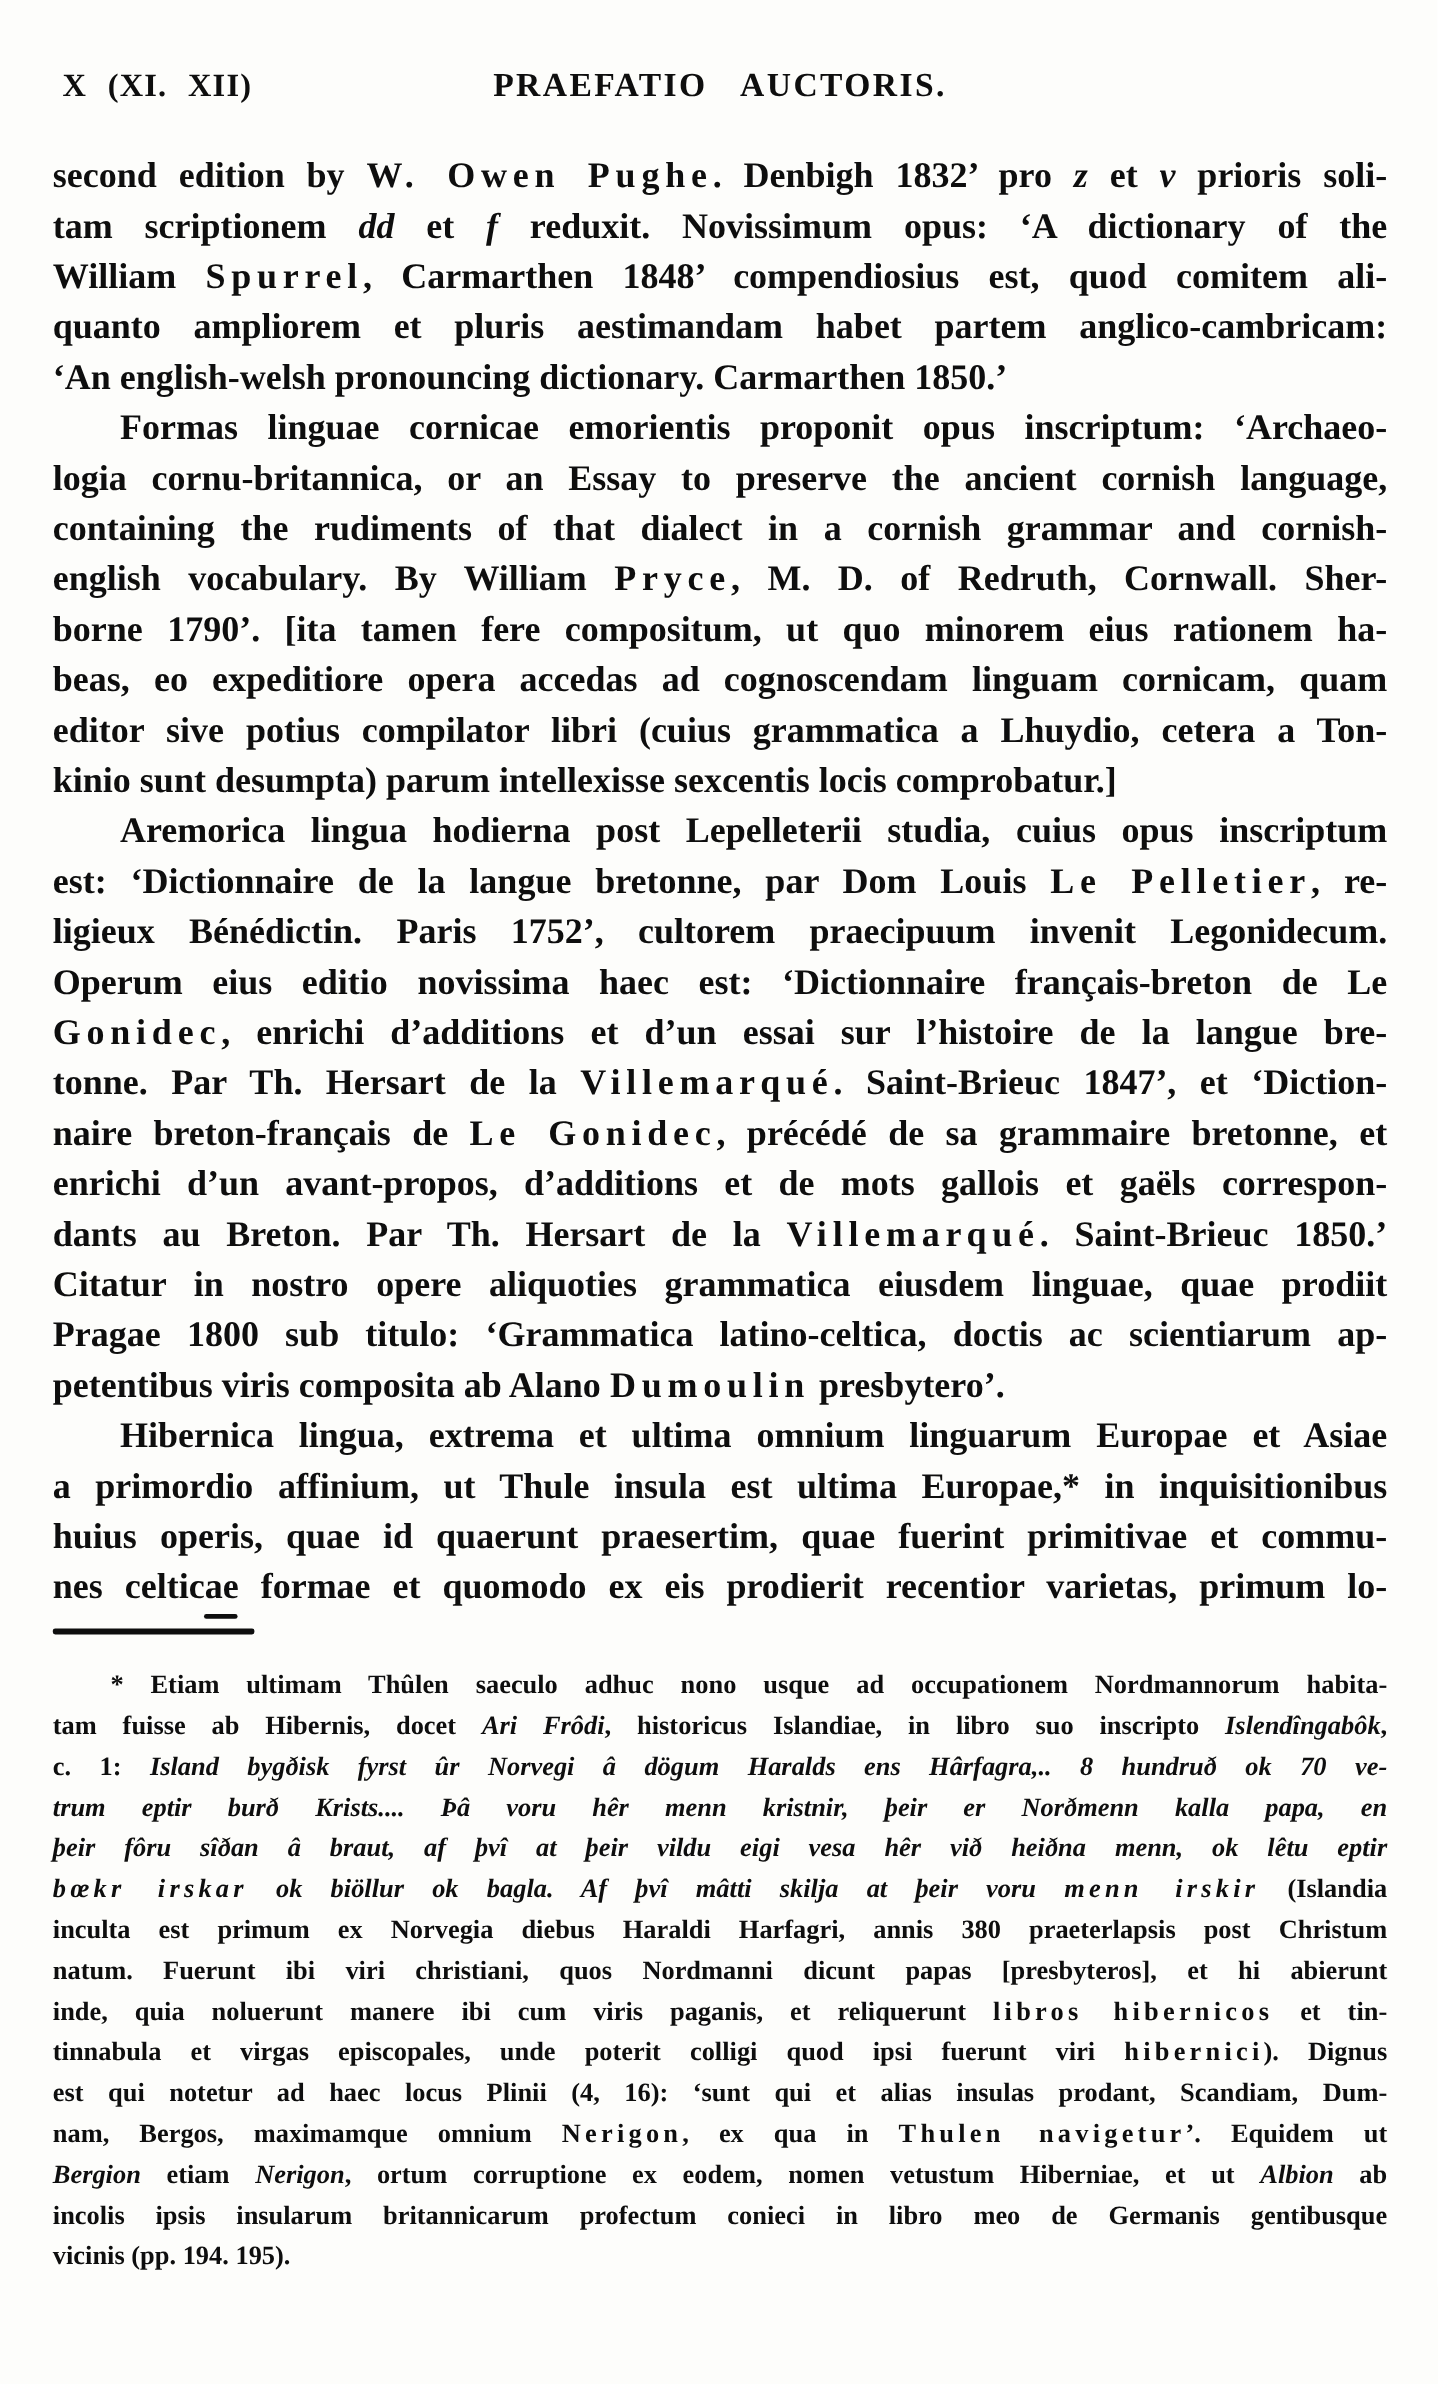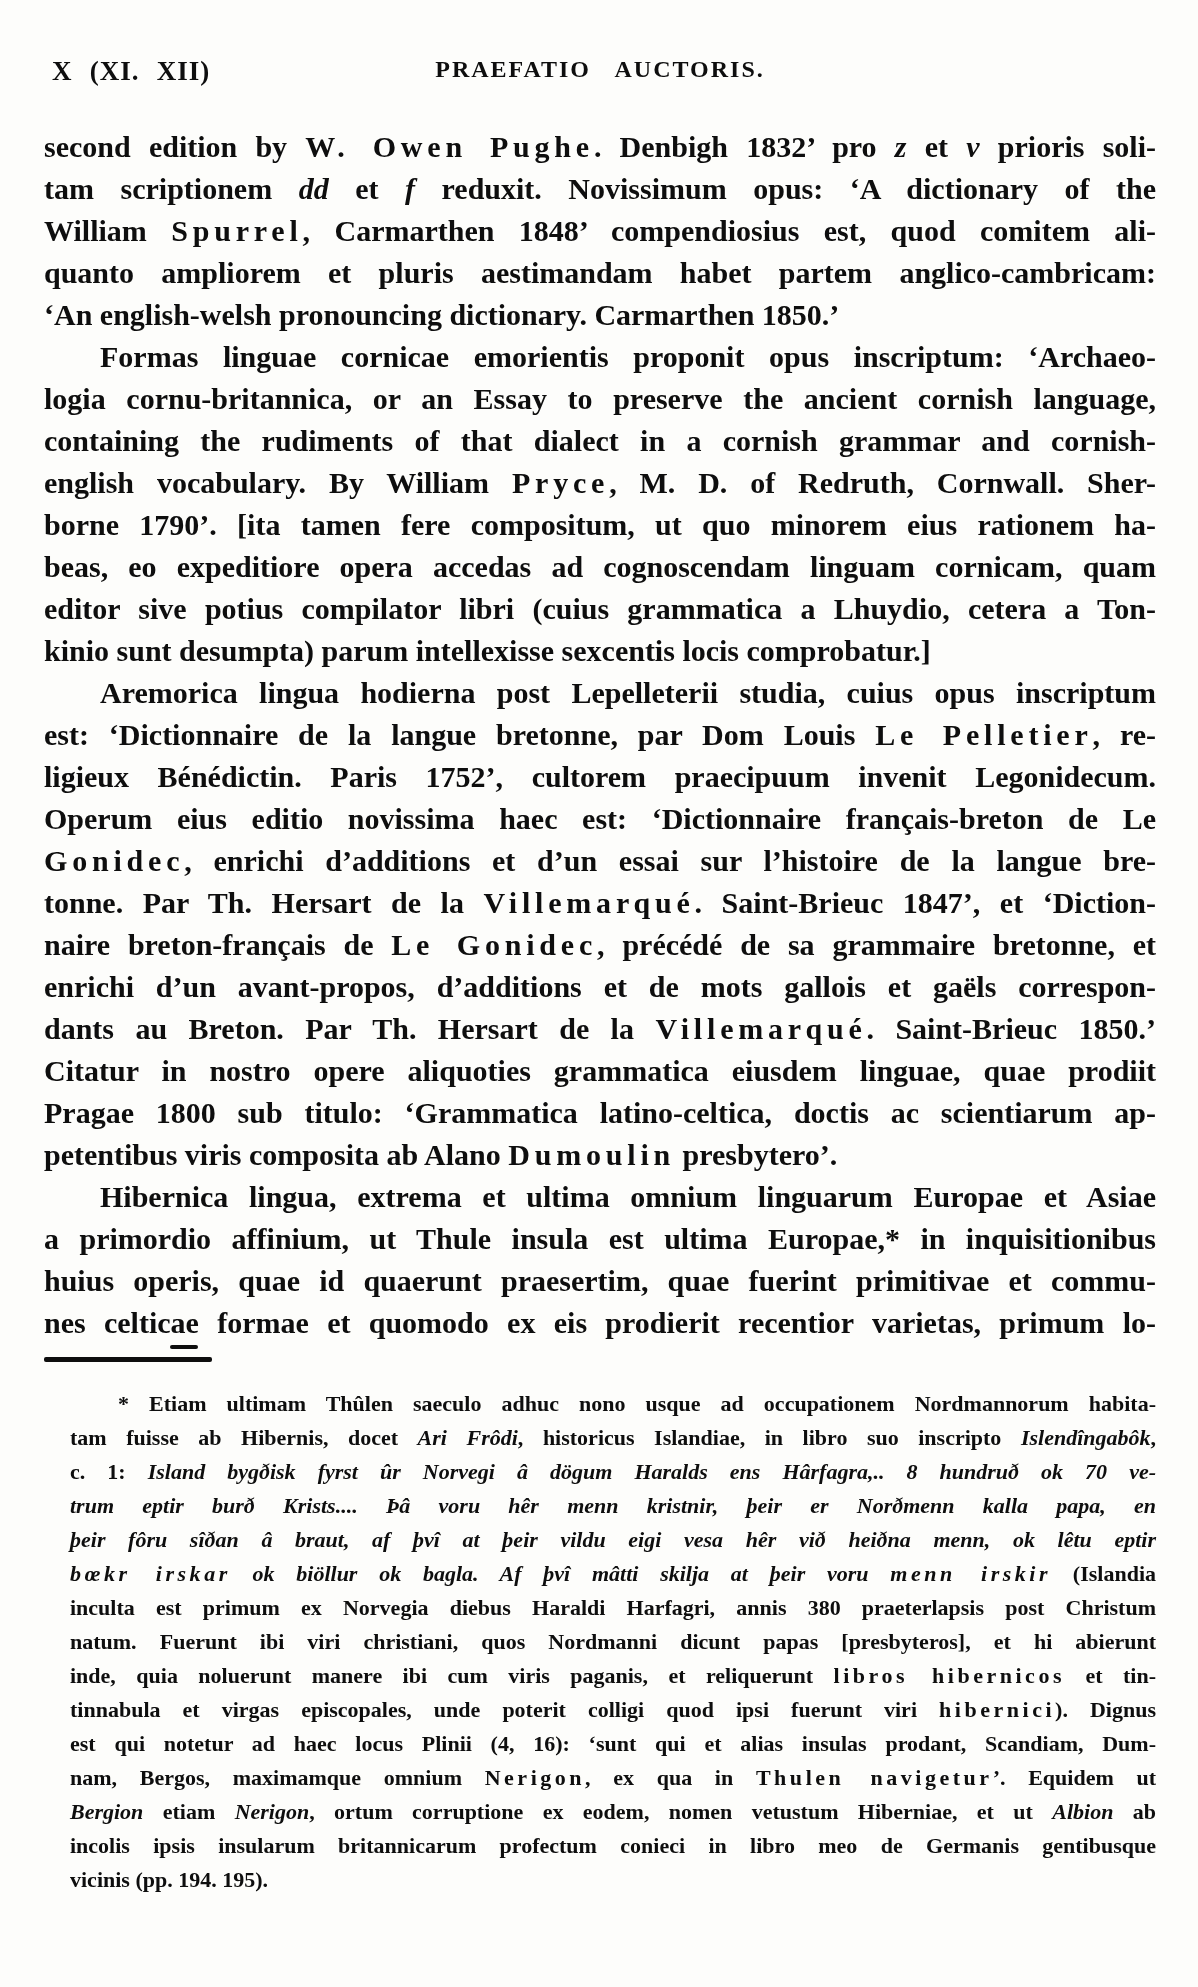--- a/index.html
+++ b/index.html
@@ -6,32 +6,32 @@
   html,body { margin:0; padding:0; background:#ffffff; }
   .page {
     position:relative; width:1198px; height:1987px;
     background:var(--paper); color:var(--ink);
     font-family:"Liberation Serif","DejaVu Serif",serif;
     font-weight:700; overflow:hidden;
   }
   .column { position:absolute; left:44px; top:56px; width:1112px; }
   .running-head { position:relative; height:34px; font-size:27px; }
   .rh-left  { position:absolute; left:8px; top:0; letter-spacing:1px; word-spacing:0.35em; }
-  .rh-center{ display:block; text-align:center; font-size:24px; letter-spacing:2px; word-spacing:0.7em; }
+  .rh-center{ display:block; text-align:center; font-size:28px; letter-spacing:2px; word-spacing:0.7em; }
   .body-text { margin-top:36px; font-size:30px; line-height:42px; }
   .line { text-align:justify; text-align-last:justify; }
   .line.last { text-align:right; text-align-last:left; }
   .body-text .line.indent { text-indent:56px; }
   .it { font-style:italic; }
   .sp { letter-spacing:0.16em; }
   .fn-rule { position:relative; margin-top:13px; width:168px; height:5px;
              background:var(--ink); border-radius:2px; }
   .fn-rule-tick { position:absolute; top:-12px; left:126px; width:28px; height:4px;
                   background:var(--ink); border-radius:2px; }
-  .footnote { margin-top:25px; font-size:22px; line-height:34px;margin-left:26px; }
+  .footnote { margin-top:25px; font-size:22px; line-height:34px; }
   .footnote .line.indent { text-indent:48px; }
 </style>
 </head>
 <body>
 
 <div class="page">
   <div class="column">
     <header class="running-head">
       <span class="rh-left">X (XI. XII)</span>
       <span class="rh-center">PRAEFATIO AUCTORIS.</span>

